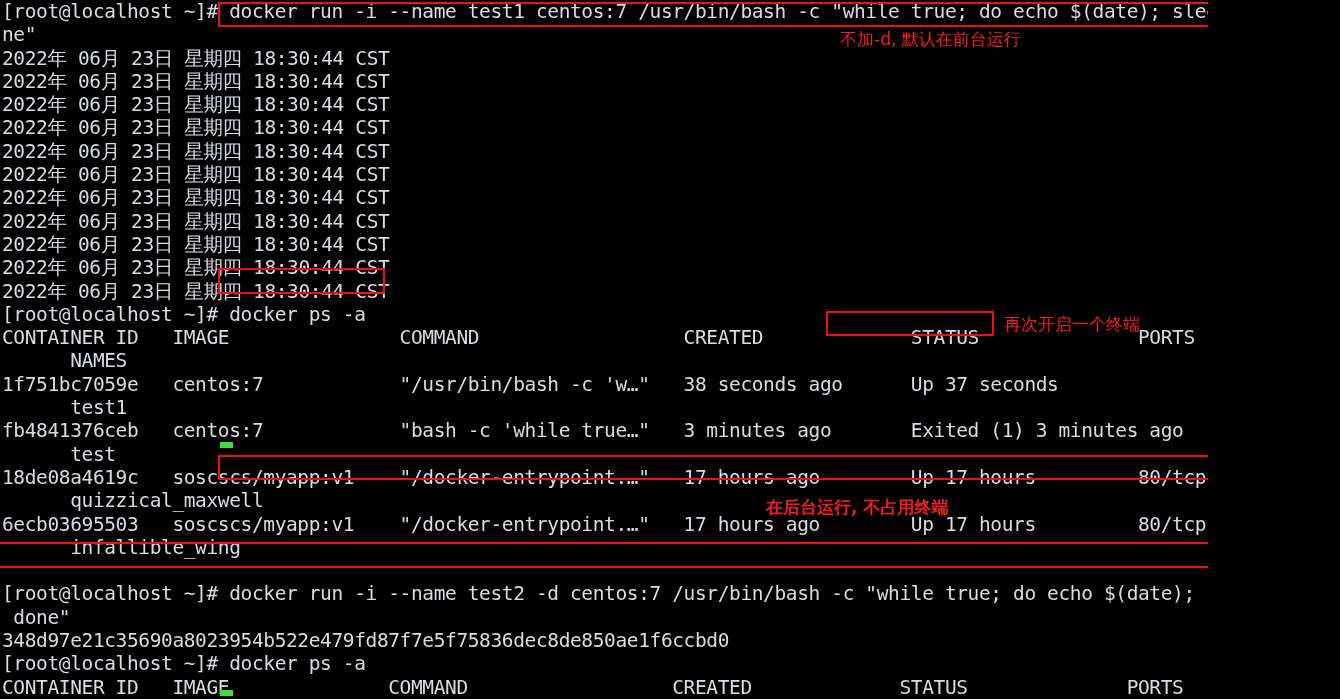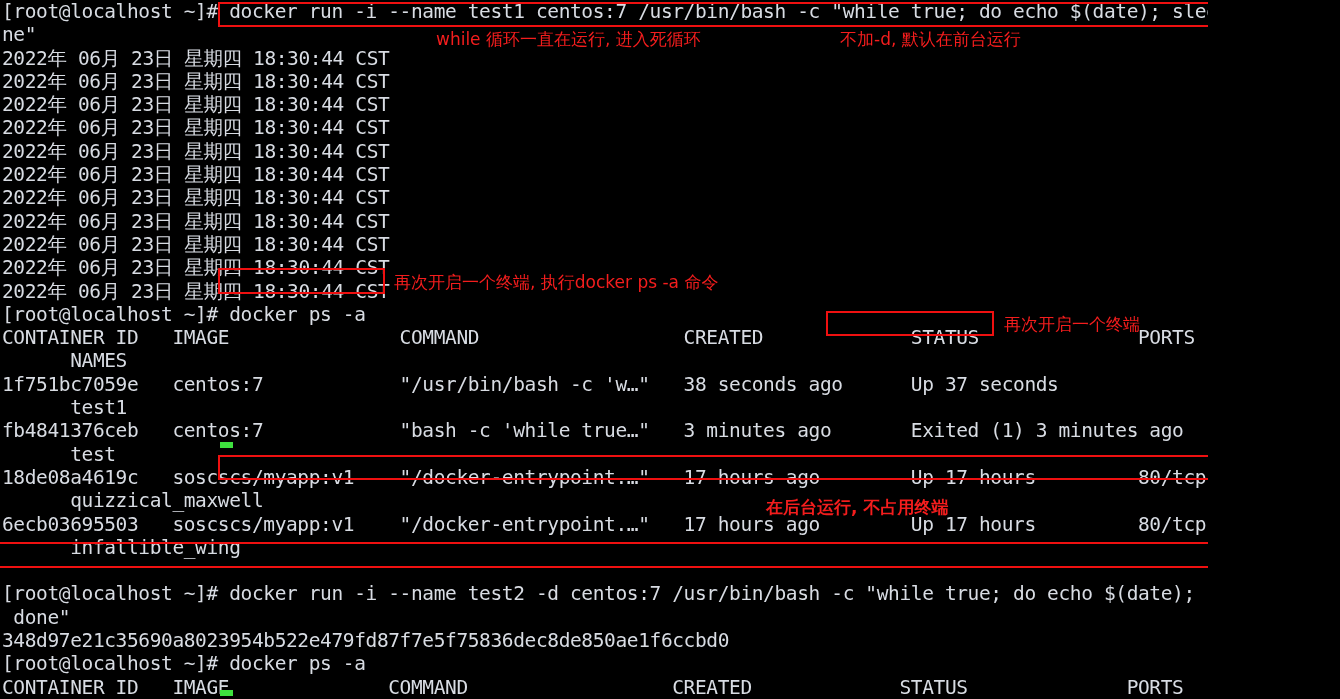--- a/index.html
+++ b/index.html
@@ -111,25 +111,23 @@
   <div class="redbox" style="left:218px; top:2px; width:1118px; height:25px;"></div>
 
   <div class="redbox" style="left:218px; top:268px; width:167px; height:26px;"></div>
 
   <div class="redbox" style="left:826px; top:311px; width:168px; height:25px;"></div>
 
   <div class="redbox" style="left:218px; top:455px; width:1118px; height:25px;"></div>
 
   <div class="redbox" style="left:-2px; top:542px; width:1340px; height:26px;"></div>
 
-  <div class="anno" style="left:436px; top:29px;">while 循环一直在运行, 进入死循环</div>
 
   <div class="anno" style="left:840px; top:29px;text-align:center;">不加-d, 默认在前台运行</div>
 
-  <div class="anno" style="left:394px; top:272px;">再次开启一个终端, 执行docker ps -a 命令</div>
 
   <div class="anno" style="left:1004px; top:314px;">再次开启一个终端</div>
 
   <div class="anno" style="left:766px; top:497px;font-weight:bold;">在后台运行, 不占用终端</div>
 
   <div class="cursor" style="left:220px; top:442px;"></div>
   <div class="cursor" style="left:220px; top:690px;"></div>
 
   <div class="watermark" style="left:1248px; top:678px;font-style:italic;">CSDN @FYR@</div>
 

